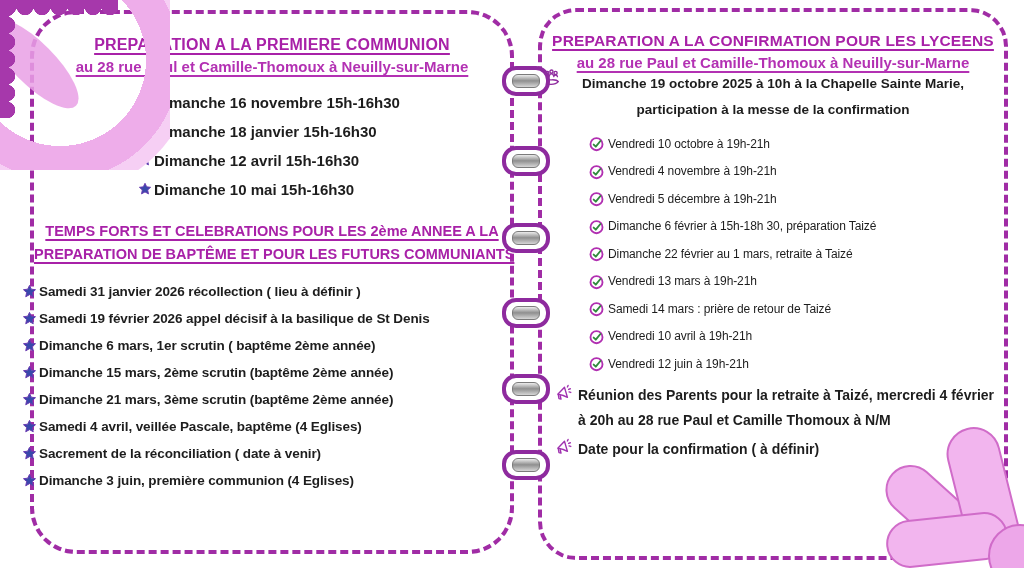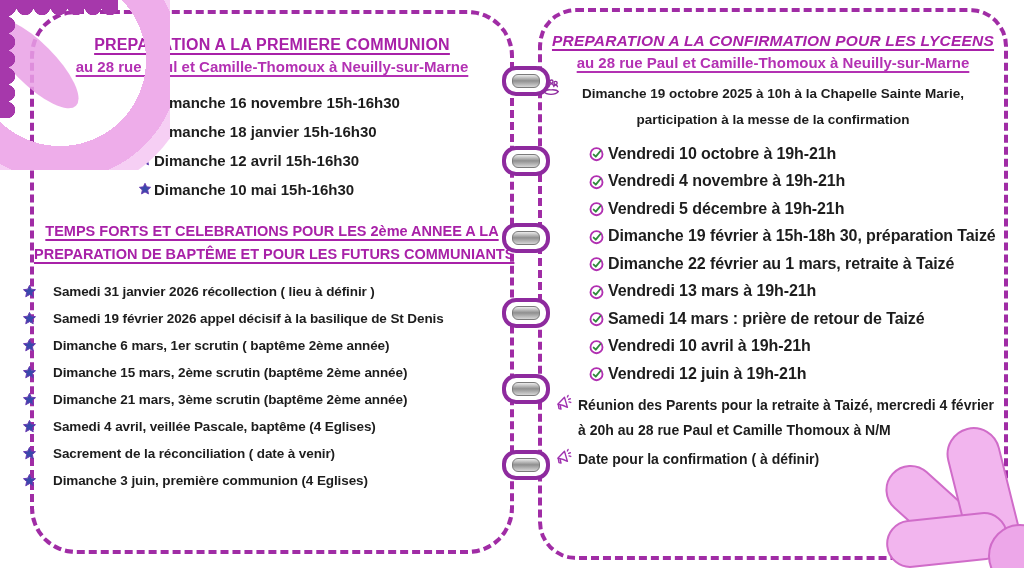--- a/index.html
+++ b/index.html
@@ -20,44 +20,44 @@
     text-align:center;font-weight:bold;color:#a821a8;font-size:16px;
     text-decoration:underline;text-underline-offset:3px;text-decoration-thickness:2px;
     letter-spacing:.2px;white-space:nowrap;
   }
   .psub{
     text-align:center;font-weight:bold;color:#b331b3;font-size:15px;
     text-decoration:underline;text-underline-offset:3px;text-decoration-thickness:2px;
     margin-top:4px;white-space:nowrap;
   }
   .left .ptitle{margin-top:22px;}
-  .right .ptitle{margin-top:20px;font-size:15.5px;font-style:italic;}
+  .right .ptitle{margin-top:20px;font-size:15.5px;}
 
   .sec2{
     margin-top:22px;text-align:center;font-weight:bold;color:#a821a8;font-size:14.5px;
     line-height:23px;white-space:nowrap;
   }
   .sec2 span{text-decoration:underline;text-underline-offset:3px;text-decoration-thickness:2px;}
 
   
   .listA{margin-top:18px;padding-left:104px;}
   .rowA{display:flex;align-items:center;gap:2px;height:18px;margin-bottom:11px;
         font-weight:bold;color:#1d1d1d;font-size:15px;white-space:nowrap;}
   .listB{margin-top:16px;margin-left:-12px;}
-  .rowB{display:flex;align-items:center;gap:16px;height:18px;margin-bottom:9px;
+  .rowB{display:flex;align-items:center;gap:2px;height:18px;margin-bottom:9px;
         font-weight:bold;color:#1d1d1d;font-size:13.5px;letter-spacing:-.1px;white-space:nowrap;}
 
-  .intro{position:relative;margin-top:10px;padding:0 6px;text-align:center;
+  .intro{position:relative;padding:0 6px;text-align:center;
          font-weight:bold;color:#1d1d1d;font-size:13.5px;line-height:26px;}
   .intro .line1{white-space:nowrap;}
   .intro .hands{position:absolute;left:-2px;top:-4px;}
 
   .listC{margin-top:12px;padding-left:46px;}
   .rowC{display:flex;align-items:center;gap:3px;height:17px;margin-bottom:10.5px;
-        font-weight:bold;color:#1d1d1d;font-size:16px;letter-spacing:-.1px;white-space:nowrap;}
+        font-weight:normal;color:#1d1d1d;font-size:12px;letter-spacing:-.1px;white-space:nowrap;}
 
   .listD{margin-top:4px;padding-left:10px;}
   .rowD{position:relative;padding-left:26px;margin-bottom:4px;
         font-weight:bold;color:#1d1d1d;font-size:14px;line-height:25px;max-width:430px;}
   .rowD .mega{position:absolute;left:0;top:1px;}
 
   .icon{display:inline-flex;flex:0 0 auto;}
 
   
   .ring{position:absolute;left:502px;width:40px;height:22px;background:#fff;
@@ -258,21 +258,21 @@
         </span>
         <span>Vendredi 5 décembre à 19h-21h</span>
       </div>
       <div class="rowC">
         <span class="icon">
           <svg width="17" height="17" viewBox="0 0 24 24" fill="none">
             <circle cx="12" cy="13" r="8.5" stroke="#b12fb1" stroke-width="2.6"></circle>
             <path d="M8 13.5l3 3 6.5-8" stroke="#2f8a3c" stroke-width="2.6" stroke-linecap="round" stroke-linejoin="round"></path>
           </svg>
         </span>
-        <span>Dimanche 19 février à 15h-18h 30, préparation Taizé</span>
+        <span>Dimanche 6 février à 15h-18h 30, préparation Taizé</span>
       </div>
       <div class="rowC">
         <span class="icon">
           <svg width="17" height="17" viewBox="0 0 24 24" fill="none">
             <circle cx="12" cy="13" r="8.5" stroke="#b12fb1" stroke-width="2.6"></circle>
             <path d="M8 13.5l3 3 6.5-8" stroke="#2f8a3c" stroke-width="2.6" stroke-linecap="round" stroke-linejoin="round"></path>
           </svg>
         </span>
         <span>Dimanche 22 février au 1 mars, retraite à Taizé</span>
       </div>

